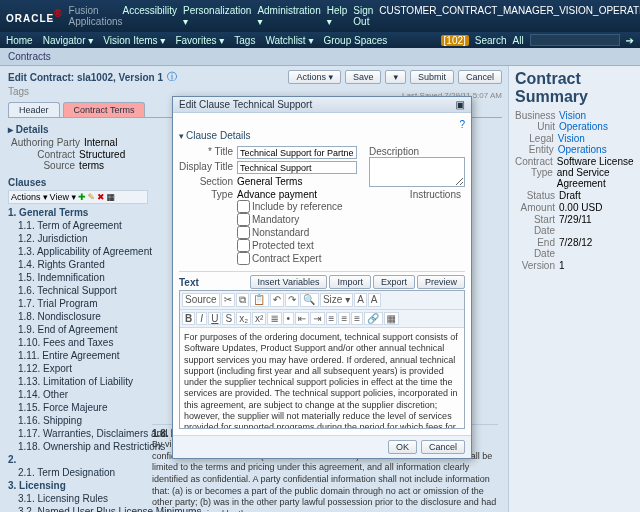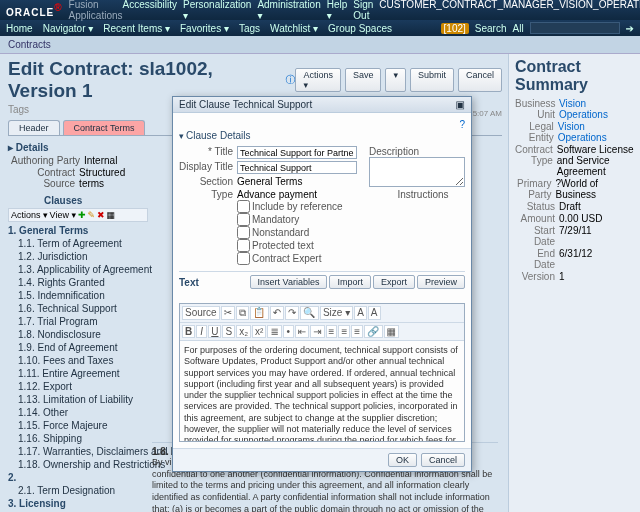--- a/index.html
+++ b/index.html
@@ -1,30 +1,30 @@
 <!DOCTYPE html>
 <html><head>
 <meta charset="utf-8">
 <style>
 *{margin:0;padding:0;box-sizing:border-box;font-family:Tahoma,Arial,sans-serif;font-size:10px;}
 body{background:#d8e4ef;width:640px;height:512px;overflow:hidden;}
-.hdr{background:linear-gradient(#1a3a5c,#0f2840);color:#cfe;height:20px;padding:0 6px;display:flex;align-items:center;}
+.hdr{background:linear-gradient(#1a3a5c,#0f2840);color:#cfe;height:32px;padding:0 6px;display:flex;align-items:center;}
 .hdr .logo{font-weight:bold;font-size:11px;color:#fff;letter-spacing:1px;}
 .hdr .logo sup{color:#f00;}
 .hdr .app{color:#9ab;margin-left:6px;}
 .hdr .right{margin-left:auto;display:flex;gap:6px;color:#cfe;font-size:9px;}
 .hdr .right span{cursor:pointer;}
 .menubar{background:linear-gradient(#1a3a5c,#0f2840);color:#cfe;height:16px;padding:0 6px;display:flex;align-items:center;gap:10px;font-size:9px;}
 .menubar .right{margin-left:auto;display:flex;gap:6px;align-items:center;}
 .menubar input{font-size:9px;height:12px;width:90px;background:#223d57;border:1px solid #3a5a7a;color:#cfe;}
 .crumb{background:#c2d4e4;padding:3px 8px;color:#336;border-bottom:1px solid #aac;}
 .main{display:flex;height:460px;}
 .left{flex:1;padding:4px 6px 0 8px;}
 .leftHdr{display:flex;align-items:center;}
-.leftHdr h2{font-size:19px;color:#2a4a6a;font-weight:bold;}
+.leftHdr h2{font-size:10px;color:#2a4a6a;font-weight:bold;}
 .leftHdr .actions{margin-left:auto;display:flex;gap:4px;}
 .btn{background:linear-gradient(#fdfdfd,#e5e9ee);border:1px solid #9aacc0;border-radius:2px;padding:1px 7px;font-size:9px;color:#234;cursor:pointer;}
 .tags{color:#888;font-size:9px;margin:2px 0 4px;}
 .tabbar{display:flex;gap:3px;border-bottom:1px solid #9aacc0;margin-top:2px;}
 .tab{background:#e8eef5;border:1px solid #9aacc0;border-bottom:none;padding:2px 10px;border-radius:3px 3px 0 0;font-size:9px;color:#234;cursor:pointer;}
 .tab.active{background:#fca5a5;}
 .body{display:flex;margin-top:6px;height:400px;}
 .nav{width:140px;}
 .nav h4{color:#2a4a6a;font-size:10px;margin-bottom:2px;}
 .nav .tb{display:flex;gap:2px;align-items:center;border:1px solid #c5d2e0;background:#eef3f9;padding:1px 2px;margin:2px 0;}
@@ -48,21 +48,21 @@
 .dlg .sect{color:#2a4a6a;font-weight:normal;font-size:9px;margin-bottom:3px;}
 .fld{display:flex;margin:2px 0;font-size:9px;}
 .fld label{width:54px;text-align:right;color:#555;margin-right:4px;}
 .fld input[type=text]{border:1px solid #9aacc0;font-size:9px;height:13px;padding:0 2px;}
 .fld .cks{display:flex;flex-direction:column;}
 .fld .cks label{width:auto;text-align:left;display:flex;align-items:center;gap:2px;}
 .tgrp{border-top:1px solid #cdd9e6;margin-top:4px;padding-top:3px;}
 .tgrp .lab{display:flex;align-items:center;}
 .tgrp .lab b{color:#2a4a6a;}
 .tgrp .lab .tb{margin-left:auto;display:flex;gap:2px;}
-.editor{border:1px solid #9aacc0;margin-top:14px;}
+.editor{border:1px solid #9aacc0;margin-top:1px;}
 .editor .tbr{background:#eef3f9;padding:2px;display:flex;flex-wrap:wrap;gap:1px;border-bottom:1px solid #cdd9e6;font-size:8px;color:#555;}
 .editor .tbr span{border:1px solid #cdd9e6;padding:0 2px;background:#fff;min-width:11px;text-align:center;cursor:pointer;}
 .editor .txt{height:100px;overflow:auto;padding:4px;font-size:9px;color:#333;line-height:1.25;}
 .dlg .ftr{display:flex;justify-content:flex-end;gap:4px;padding:4px 6px;border-top:1px solid #cdd9e6;background:#eef3f9;}
 </style>
 </head>
 <body>
 
 <div class="hdr">
  <span class="logo"><span>ORACLE</span><sup>®</sup></span>
@@ -72,21 +72,21 @@
   <span>Personalization ▾</span>
   <span>Administration ▾</span>
   <span>Help ▾</span>
   <span>Sign Out</span>
   <span style="color:#fff;">CUSTOMER_CONTRACT_MANAGER_VISION_OPERATIONS</span>
  </div>
 </div>
 <div class="menubar">
  <span>Home</span>
  <span>Navigator ▾</span>
- <span>Recent Items ▾</span>
+ <span>Vision Items ▾</span>
  <span>Favorites ▾</span>
  <span>Tags</span>
  <span>Watchlist ▾</span>
  <span>Group Spaces</span>
  <div class="right">
   <span style="background:#c80;color:#fff;padding:0 3px;border-radius:2px;">[102]</span>
   <span>Search</span>
   <span>All</span>
   <input style="">
   <span>➔</span>
@@ -119,21 +119,21 @@
      <h4>▸ <span>Details</span></h4>
      <div class="row">
               <label>Authoring Party</label>
               <span>Internal</span>
             </div>
      <div class="row">
               <label>Contract Source</label>
               <span>Structured terms</span>
             </div>
     </div>
-    <h4 style="margin-top:6px;margin-left:36px;">Clauses</h4>
+    <h4 style="margin-top:6px;">Clauses</h4>
     <div class="tb">
      <span>Actions ▾</span>
      <span>View ▾</span>
      <span style="color:#090;">✚</span>
      <span style="color:#c80;">✎</span>
      <span style="color:#c00;">✖</span>
      <span>▦</span>
     </div>
     <div class="tree">
      <div class="hd">1. General Terms</div>
@@ -180,38 +180,34 @@
       </div>
   <div class="r">
         <label>Legal Entity</label>
         <span style="color:#06c;">Vision Operations</span>
       </div>
   <div class="r">
         <label>Contract Type</label>
         <span>Software License and Service Agreement</span>
       </div>
   <div class="r">
-        <label>Primary Party</label>
-        <span>?World of Business</span>
-      </div>
-  <div class="r">
         <label>Status</label>
         <span>Draft</span>
       </div>
   <div class="r">
         <label>Amount</label>
         <span>0.00 USD</span>
       </div>
   <div class="r">
         <label>Start Date</label>
         <span>7/29/11</span>
       </div>
   <div class="r">
         <label>End Date</label>
-        <span>6/31/12</span>
+        <span>7/28/12</span>
       </div>
   <div class="r">
         <label>Version</label>
         <span>1</span>
       </div>
  </div>
 </div>
 
 <div class="dlg">
  <div class="ttl">
@@ -263,21 +259,21 @@
       </div>
      </div>
     </div>
    </div>
    <div style="width:96px;">
     <div class="fld" style="flex-direction:column;">
             <label style="text-align:left;width:auto;">Description</label>
             <textarea style="border: 1px solid rgb(154, 172, 192); height: 30px; font-size: 9px;"></textarea>
           </div>
     <div class="fld" style="flex-direction:column;margin-top:2px;">
-            <label style="text-align:center;width:auto;padding-left:16px;">Instructions</label>
+            <label style="text-align:right;width:auto;padding-left:16px;">Instructions</label>
           </div>
    </div>
   </div>
   <div class="tgrp">
    <div class="lab">
           <b>Text</b>
     <div class="tb">
      <span class="btn">Insert Variables</span>
      <span class="btn">Import</span>
      <span class="btn">Export</span>

